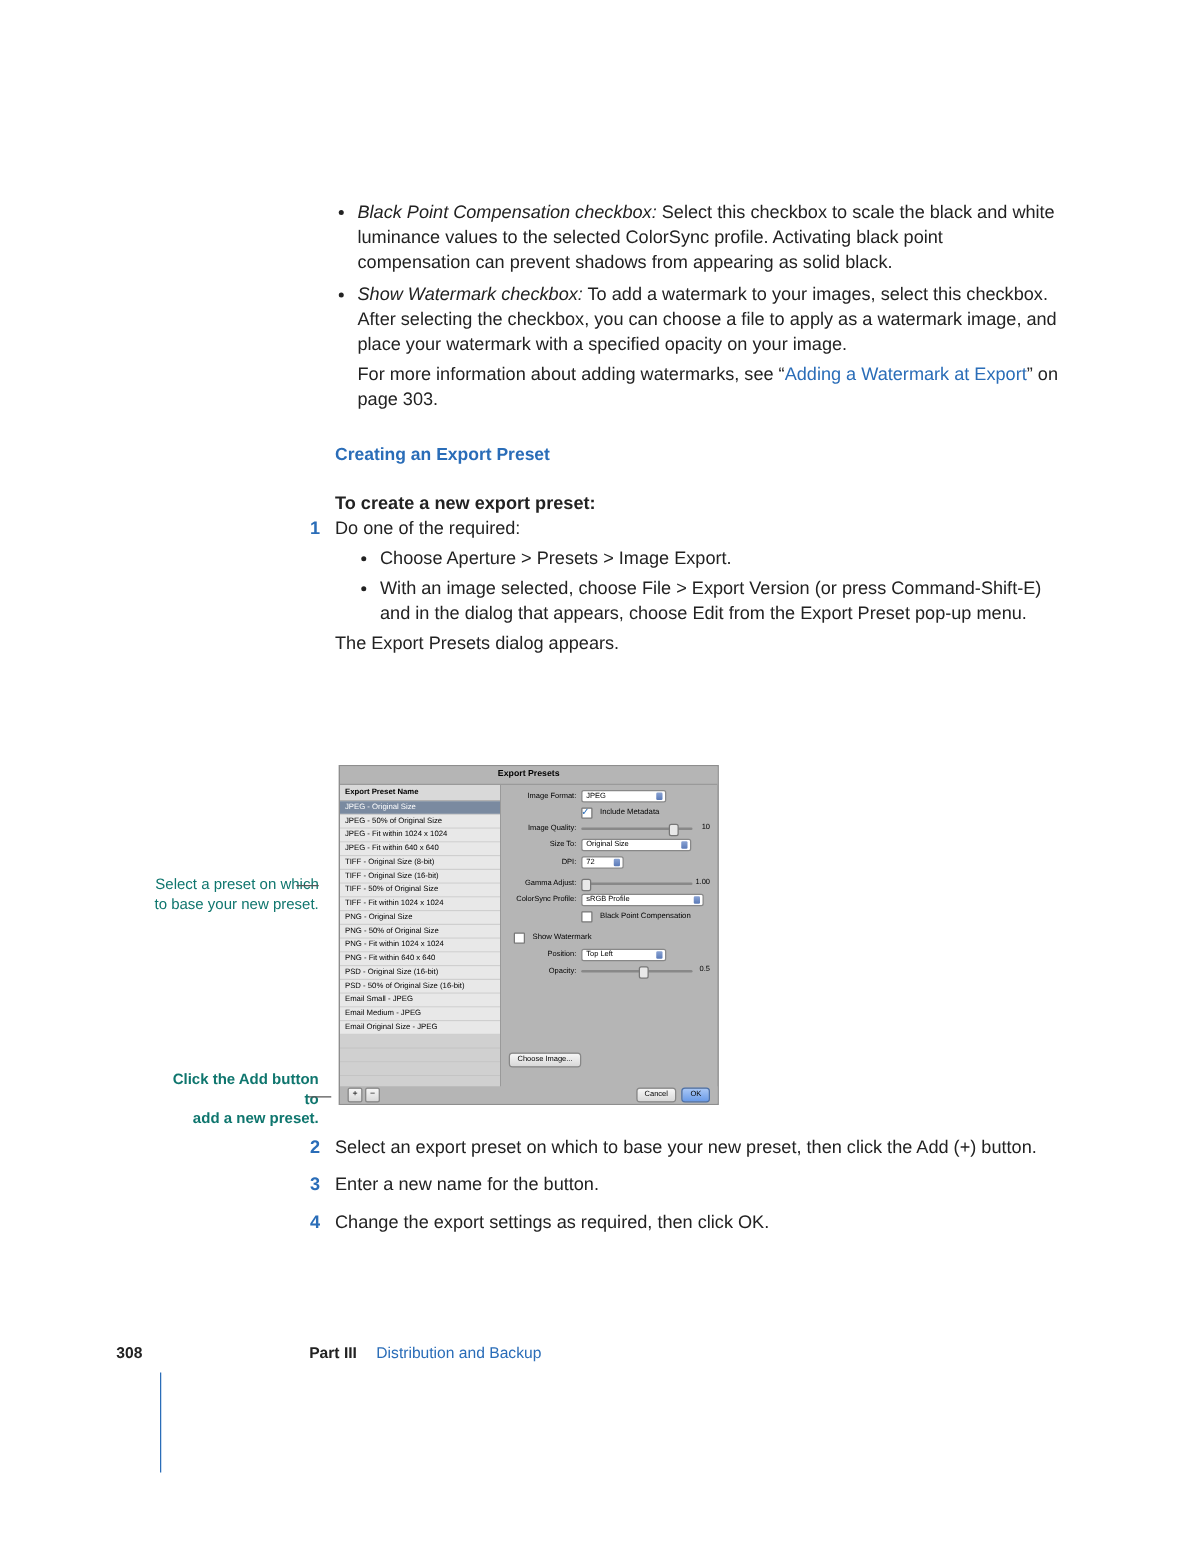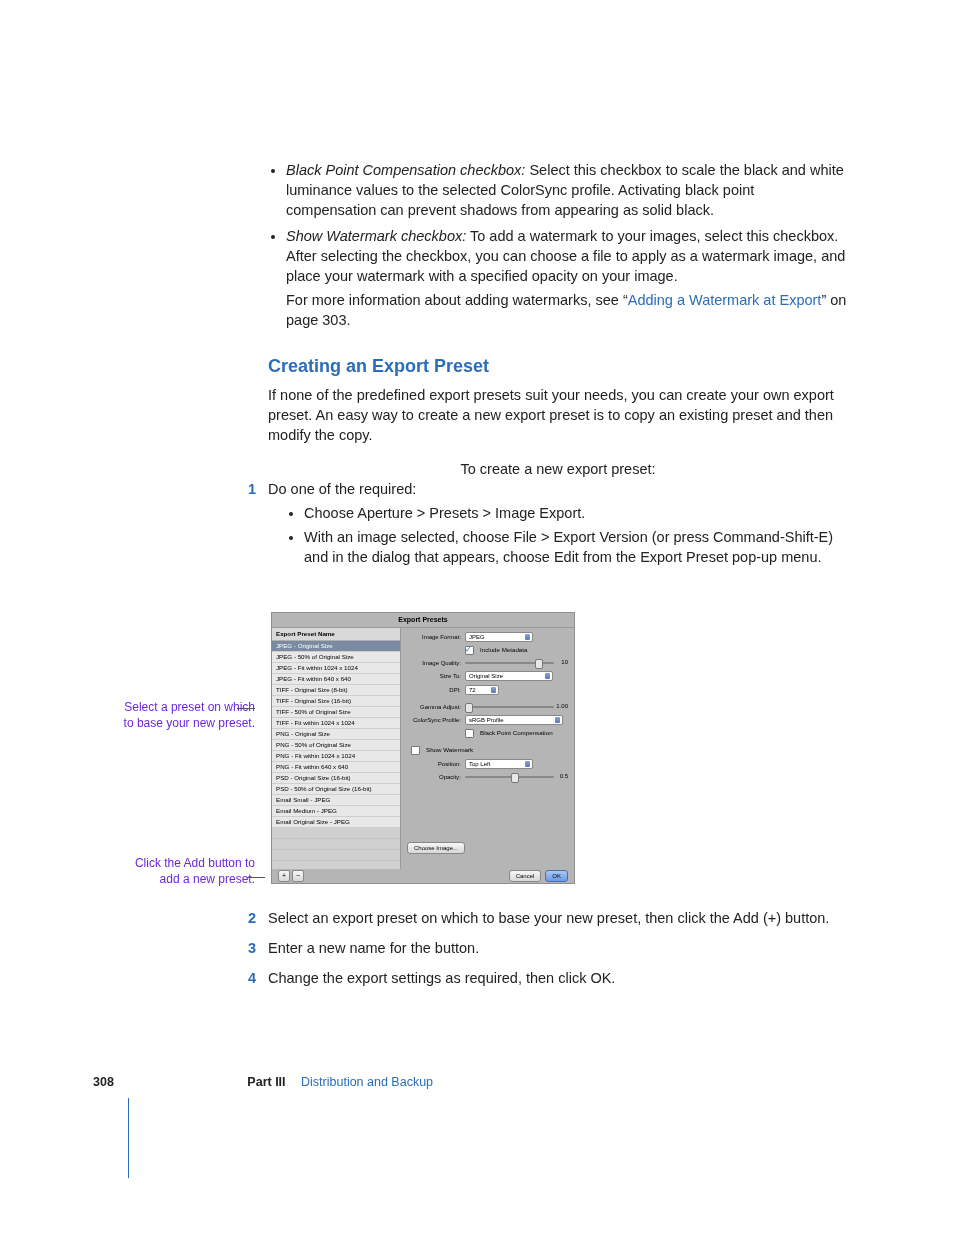--- a/index.html
+++ b/index.html
@@ -37,25 +37,25 @@
   }
   .bullet-list li {
     margin-bottom: 6px;
     list-style: disc;
   }
   .italic-run { font-style: italic; }
   .para { margin-top: 4px; }
   .link-run { color: #2a6db8; }
   h2.section {
     color: #2a6db8;
-    font-size: 18px;
+    font-size: 14px;
     font-weight: 600;
     margin: 24px 0 6px 0;
   }
-  .bold-run { font-weight: 400; text-align: center; }
+  .bold-run { font-weight: 700; }
   ol.steps {
     margin: 0;
     padding-left: 0;
     list-style: none;
   }
   ol.steps > li {
     position: relative;
     padding-left: 0px;
     margin-bottom: 4px;
   }
@@ -75,21 +75,21 @@
   .figure-wrap {
     position: absolute;
     left: 135px;
     top: 612px;
     width: 720px;
     height: 280px;
   }
   .callout {
     position: absolute;
     font-size: 12px;
-    color: #6d28d9;
+    color: #0f766e;
     text-align: right;
     line-height: 1.3;
   }
   .callout .lead {
     position: absolute;
     border-top: 1px solid #555;
   }
   .dialog {
     position: absolute;
     left: 136px;
@@ -305,46 +305,46 @@
       <li>
         <span class="italic-run">Show Watermark checkbox:</span>
         <span>To add a watermark to your images, select this checkbox. After selecting the checkbox, you can choose a file to apply as a watermark image, and place your watermark with a specified opacity on your image.</span>
         <div class="para">
           <span>For more information about adding watermarks, see “</span><span class="link-run">Adding a Watermark at Export</span><span>” on page 303.</span>
         </div>
       </li>
     </ul>
 
     <h2 class="section">Creating an Export Preset</h2>
-    <div>If none of the predefined export presets suit your needs, you can create your own export preset. An easy way to create a new export preset is to copy an existing preset and then modify the copy.</div>
 
     <div style="height:14px"></div>
     <div class="bold-run">To create a new export preset:</div>
 
     <ol class="steps">
       <li>
         <span class="num">1</span>
         <span>Do one of the required:</span>
         <ul class="sub-bullets">
           <li>Choose Aperture &gt; Presets &gt; Image Export.</li>
           <li>With an image selected, choose File &gt; Export Version (or press Command-Shift-E) and in the dialog that appears, choose Edit from the Export Preset pop-up menu.</li>
         </ul>
+        <div>The Export Presets dialog appears.</div>
       </li>
     </ol>
   </div>
 
   <div class="figure-wrap">
 
     <div class="callout" style="left:-20px; top:88px; width:140px;">
       <span style="white-space:pre-line;">Select a preset on which
 to base your new preset.</span>
       <div class="lead" style="left:122px; top:8px; width:18px;"></div>
     </div>
     <div class="callout" style="left:-10px; top:244px; width:130px;">
-      <span style="white-space:pre-line;">Click the Add button to
+      <span style="white-space:pre-line;font-weight:bold;">Click the Add button to
 add a new preset.</span>
       <div class="lead" style="left:122px; top:21px; width:18px;"></div>
     </div>
 
     <div class="dialog">
       <div class="dlg-title">Export Presets</div>
       <div class="dlg-body">
         <div class="preset-col">
           <div class="preset-header">Export Preset Name</div>
           <div id="preset-rows">

